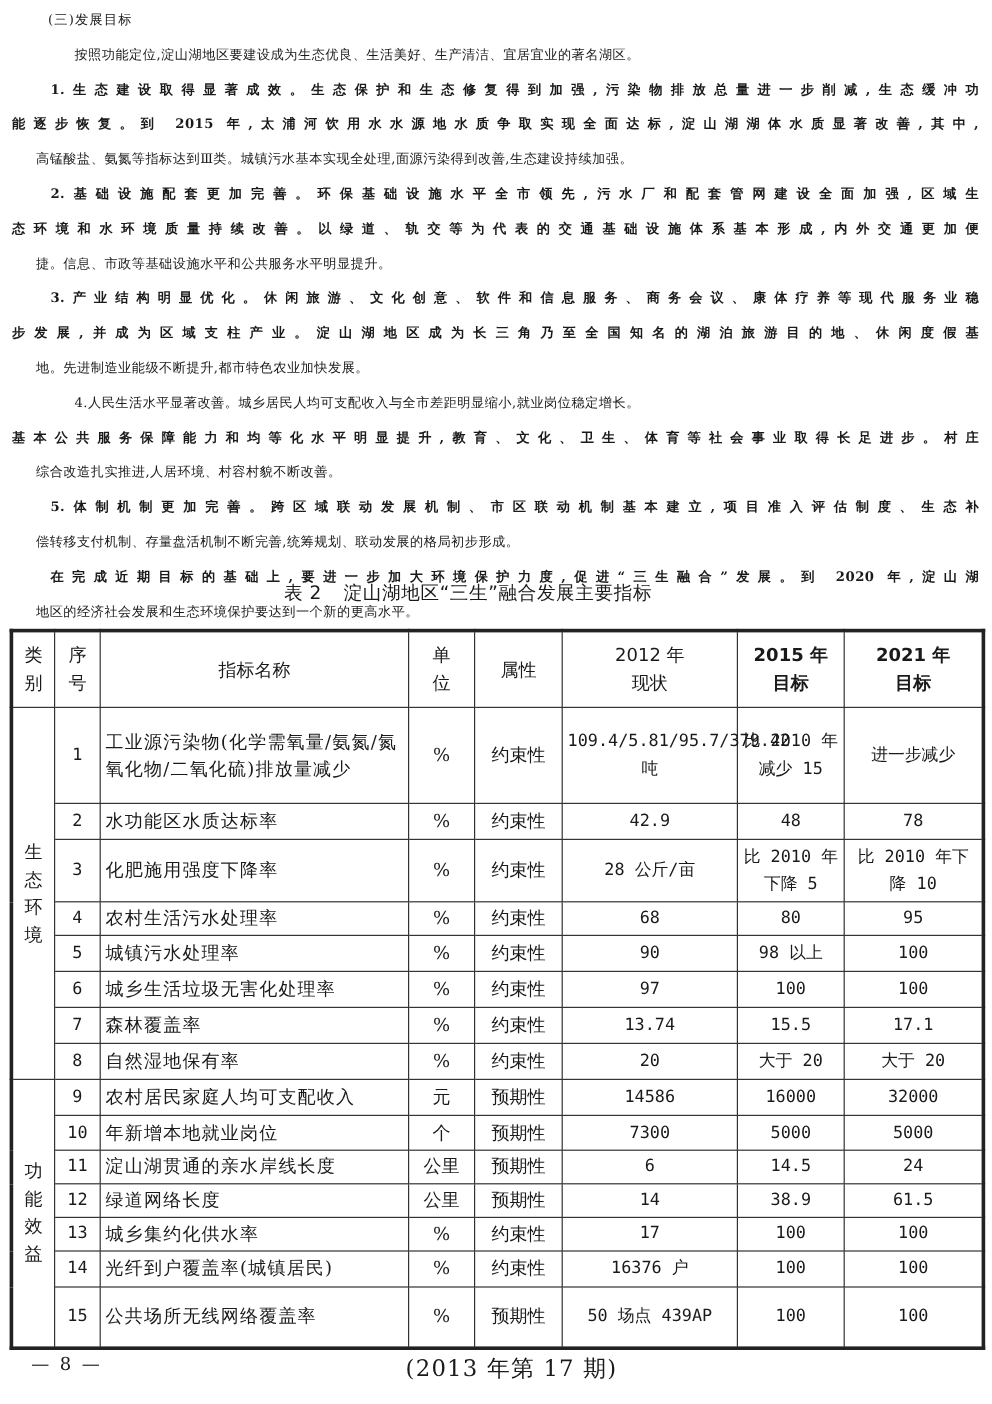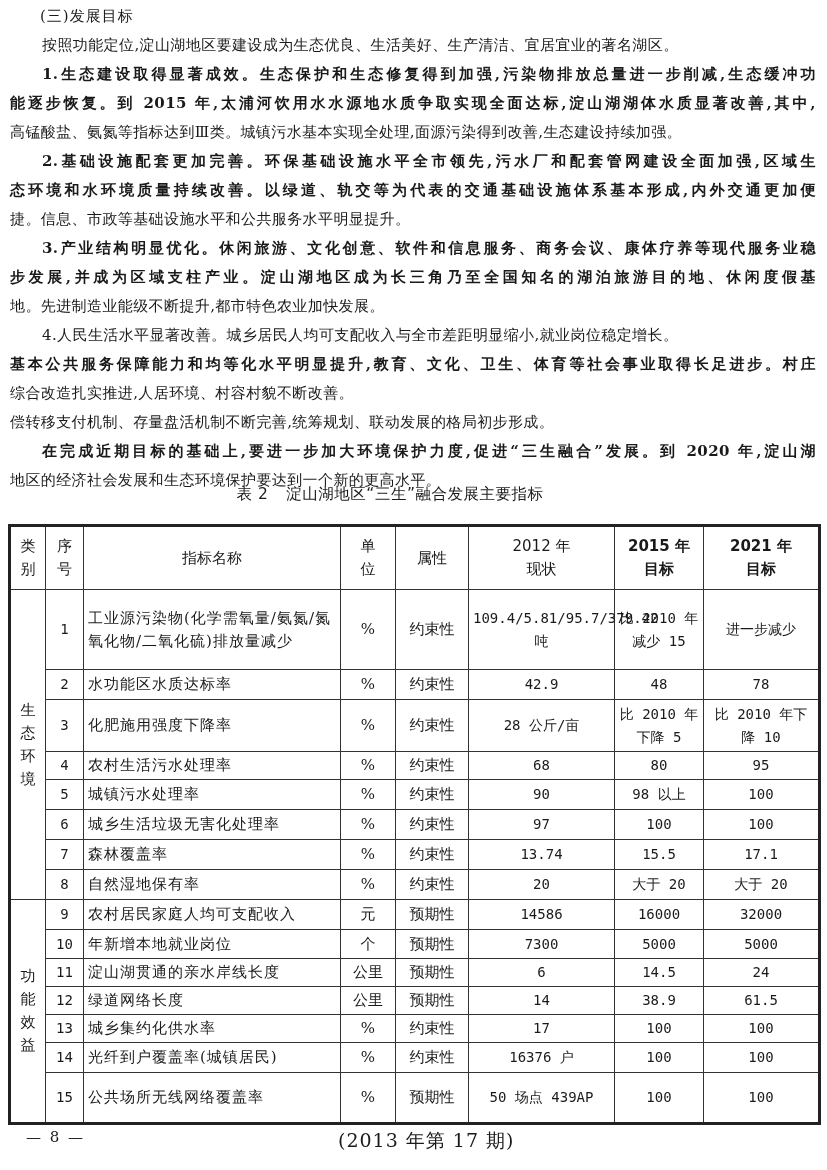--- a/index.html
+++ b/index.html
@@ -4,25 +4,25 @@
 <style>
   html, body { margin: 0; padding: 0; background: #ffffff; }
   body {
     width: 827px; height: 1170px; position: relative; overflow: hidden;
     font-family: "DejaVu Serif", "Liberation Serif", serif;
     color: #1a1a1a;
   }
   .page { position: absolute; left: 0; top: 0; width: 827px; height: 1170px; }
   .text-block { position: absolute; left: 10px; top: 2px; width: 806px; }
   .line {
-    height: 29px; line-height: 29px; font-size: 15px; white-space: nowrap;
+    height: 29px; line-height: 29px; font-size: 11px; white-space: nowrap;
     letter-spacing: 0.4px;
   }
   .para-line { text-align: justify; text-align-last: justify; font-weight: bold; }
-  .para-last { text-align: left; text-align-last: left; }
+  .para-last { text-align: left; text-align-last: left; margin-left: 20px; }
   .indent { padding-left: 32px; }
   .section-heading { padding-left: 30px; letter-spacing: 1px; }
   .table-title {
     position: absolute; left: 0; width: 780px; top: 484px; text-align: center;
     font-size: 15.5px; font-weight: normal; font-family: "DejaVu Sans", "Liberation Sans", sans-serif;
     letter-spacing: 0.5px;
   }
   .table-title .num { margin-right: 18px; }
 
   table.indicators {
@@ -65,20 +65,21 @@
     <div class="line para-last">捷。信息、市政等基础设施水平和公共服务水平明显提升。</div>
 
     <div class="line indent para-line">3.产业结构明显优化。休闲旅游、文化创意、软件和信息服务、商务会议、康体疗养等现代服务业稳</div>
     <div class="line para-line">步发展,并成为区域支柱产业。淀山湖地区成为长三角乃至全国知名的湖泊旅游目的地、休闲度假基</div>
     <div class="line para-last">地。先进制造业能级不断提升,都市特色农业加快发展。</div>
 
     <div class="line indent para-last">4.人民生活水平显著改善。城乡居民人均可支配收入与全市差距明显缩小,就业岗位稳定增长。</div>
     <div class="line para-line">基本公共服务保障能力和均等化水平明显提升,教育、文化、卫生、体育等社会事业取得长足进步。村庄</div>
     <div class="line para-last">综合改造扎实推进,人居环境、村容村貌不断改善。</div>
 
+    <div class="line indent para-line">5.体制机制更加完善。跨区域联动发展机制、市区联动机制基本建立,项目准入评估制度、生态补</div>
     <div class="line para-last">偿转移支付机制、存量盘活机制不断完善,统筹规划、联动发展的格局初步形成。</div>
 
     <div class="line indent para-line">在完成近期目标的基础上,要进一步加大环境保护力度,促进“三生融合”发展。到 2020 年,淀山湖</div>
     <div class="line para-last">地区的经济社会发展和生态环境保护要达到一个新的更高水平。</div>
   </div>
 
   <div class="table-title">
     <span class="num">表 2</span><span>淀山湖地区“三生”融合发展主要指标</span>
   </div>
 

